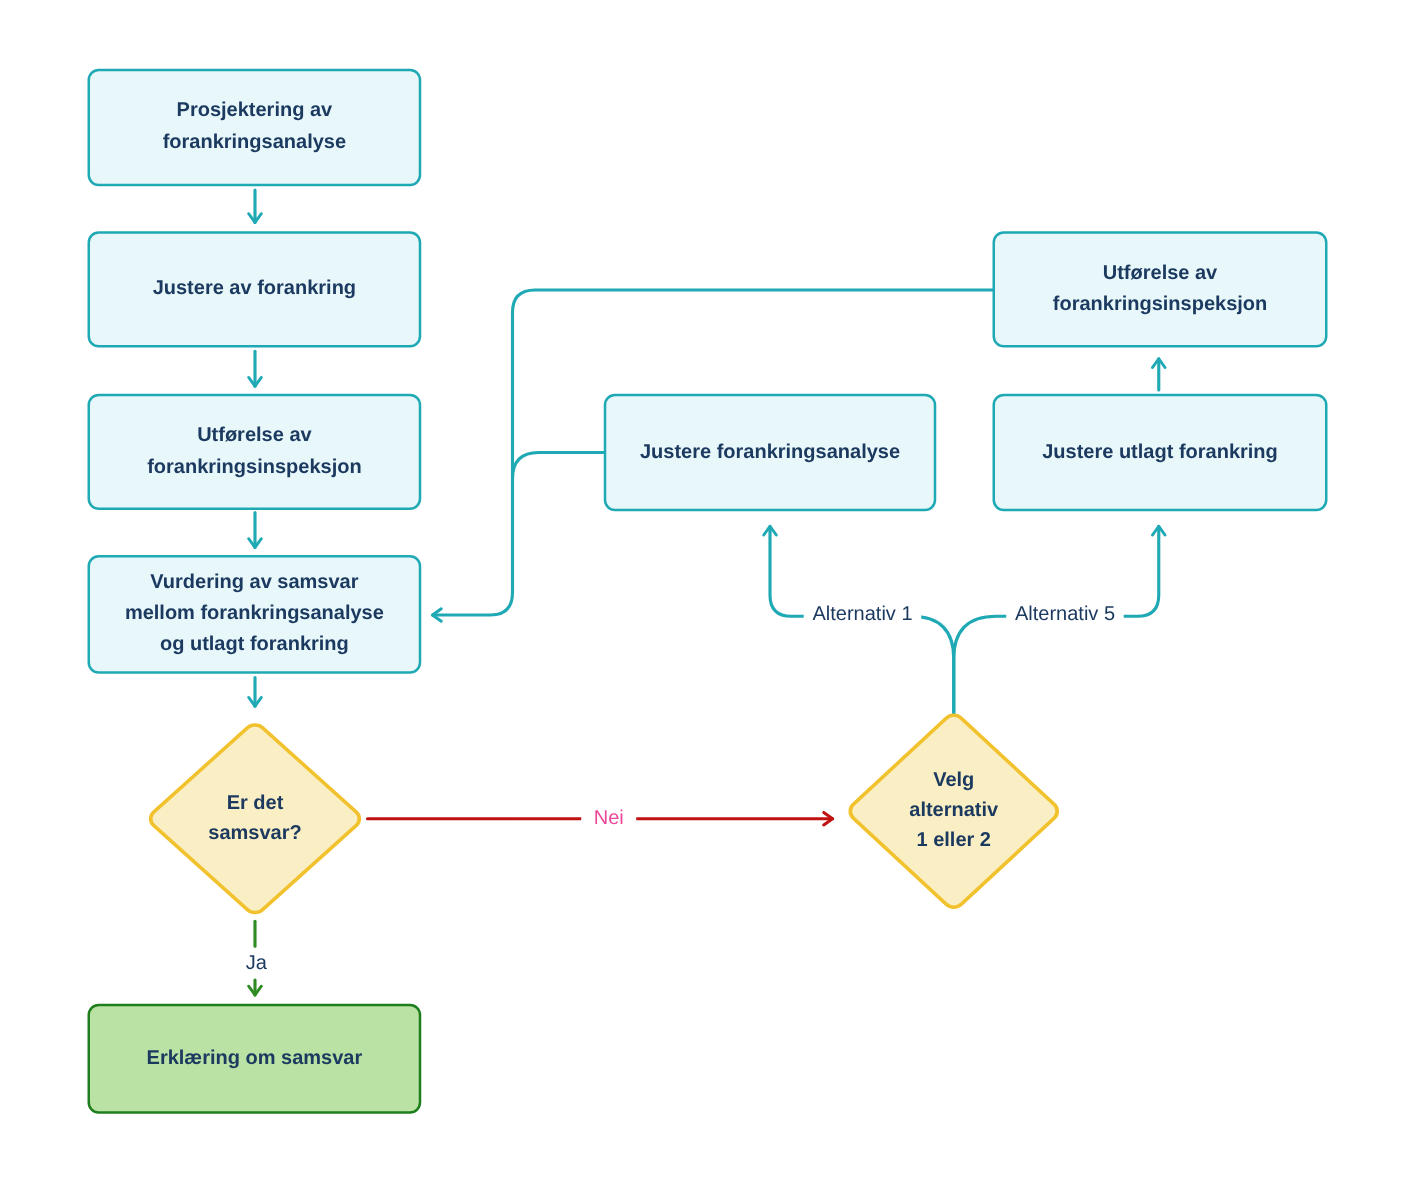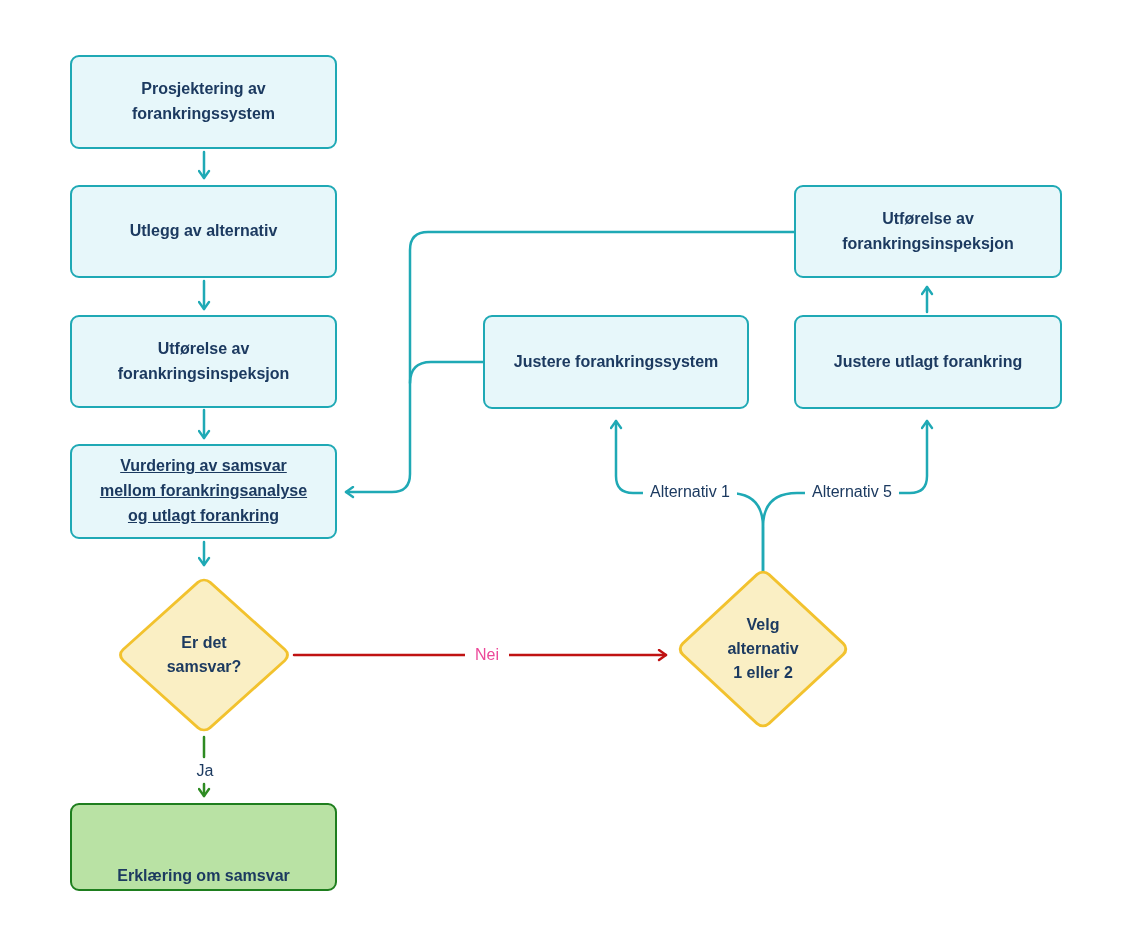--- a/index.html
+++ b/index.html
@@ -72,50 +72,50 @@
     <path d="M763 574 V527 Q763 493 797 493 H910 Q927 493 927 476 V421" fill="none" stroke="#1FA9B5" stroke-width="2.5" stroke-linecap="round" marker-end="url(#ah-teal)"></path>
 
     <path d="M204 737 V757" fill="none" stroke="#2E8B22" stroke-width="2.5" stroke-linecap="round"></path>
     <path d="M204 784 V796" fill="none" stroke="#2E8B22" stroke-width="2.5" stroke-linecap="round" marker-end="url(#ah-green)"></path>
 
     <path d="M294 655 H666" fill="none" stroke="#C01212" stroke-width="2.5" stroke-linecap="round" marker-end="url(#ah-red)"></path>
   </svg>
 
   <div class="node" style="left:70px;top:55px;width:267px;height:94px;">
     <span>Prosjektering av
-forankringssystem</span>
+forankringsanalyse</span>
   </div>
 
   <div class="node" style="left:70px;top:185px;width:267px;height:93px;">
-    <span>Utlegg av alternativ</span>
+    <span>Justere av forankring</span>
   </div>
 
   <div class="node" style="left:70px;top:315px;width:267px;height:93px;">
     <span>Utførelse av
 forankringsinspeksjon</span>
   </div>
 
-  <div class="node" style="left:70px;top:444px;width:267px;height:95px;text-decoration:underline;">
+  <div class="node" style="left:70px;top:444px;width:267px;height:95px;">
     <span>Vurdering av samsvar
 mellom forankringsanalyse
 og utlagt forankring</span>
   </div>
 
   <div class="diamond d1" style="left:115px;top:575px;width:178px;height:160px;">
     <div class="diamond-shape"></div>
     <div class="diamond-label">Er det
 samsvar?</div>
   </div>
 
-  <div class="node green" style="left:70px;top:803px;width:267px;height:88px;align-items:flex-end;">
+  <div class="node green" style="left:70px;top:803px;width:267px;height:88px;">
     <span>Erklæring om samsvar</span>
   </div>
 
   <div class="node" style="left:483px;top:315px;width:266px;height:94px;">
-    <span>Justere forankringssystem</span>
+    <span>Justere forankringsanalyse</span>
   </div>
 
   <div class="node" style="left:794px;top:185px;width:268px;height:93px;">
     <span>Utførelse av
 forankringsinspeksjon</span>
   </div>
 
   <div class="node" style="left:794px;top:315px;width:268px;height:94px;justify-content:center;">
     <span>Justere utlagt forankring</span>
   </div>

